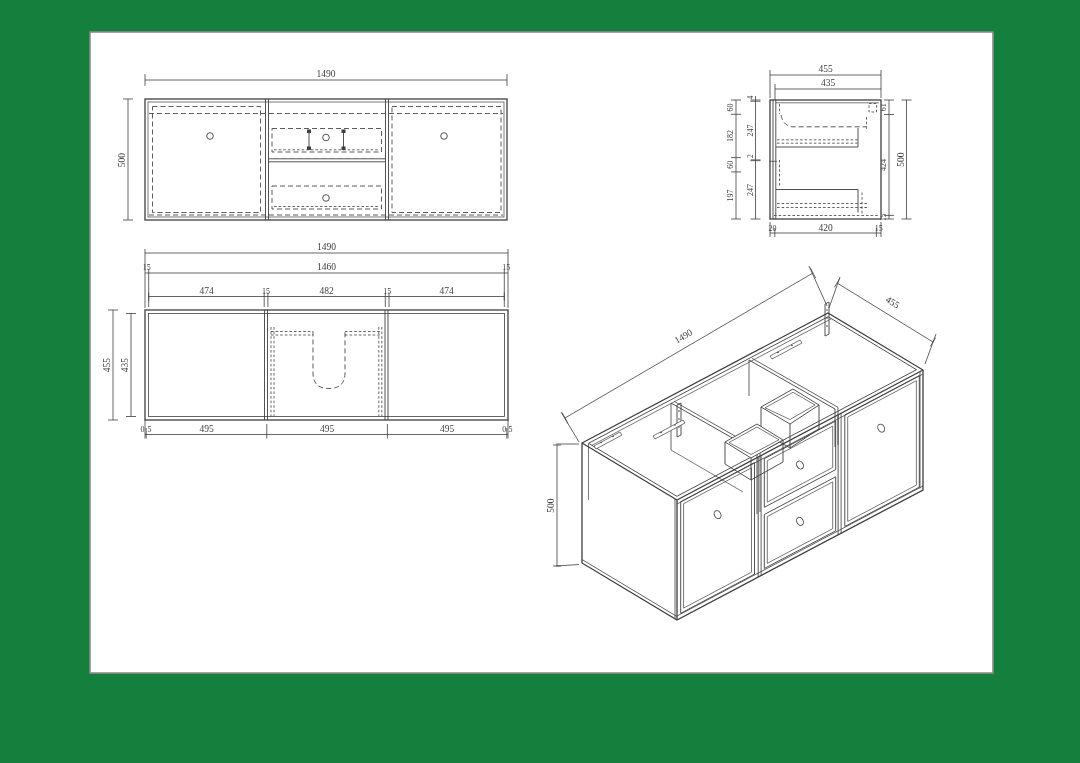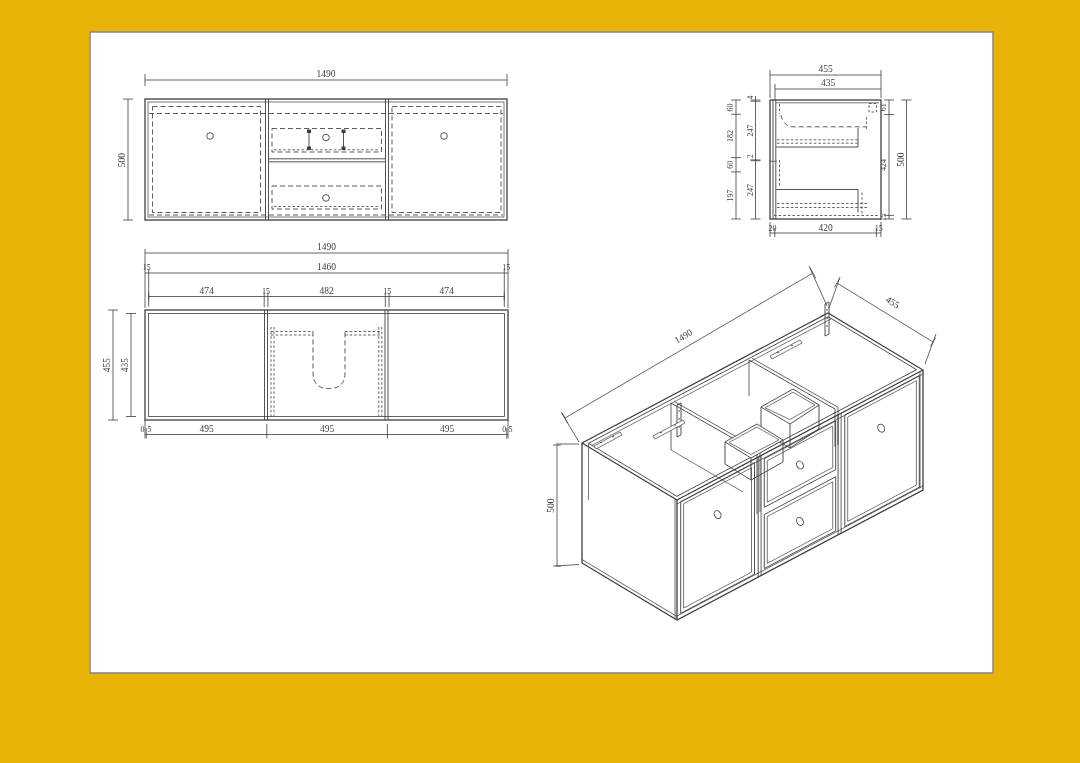--- a/index.html
+++ b/index.html
@@ -1,16 +1,16 @@
 <!DOCTYPE html>
 <html><head>
 <meta charset="utf-8">
 <style>
   html,body{margin:0;padding:0;background:#ffffff;}
-  .page{position:relative;width:1080px;height:763px;background:#eab308;overflow:hidden;}
+  .page{position:relative;width:1080px;height:763px;background:#15803d;overflow:hidden;}
   svg{display:block;}
   .ln{stroke:#3f3f3f;stroke-width:1.3;fill:none;}
   .md{stroke:#3f3f3f;stroke-width:0.9;fill:none;}
   .tn{stroke:#3f3f3f;stroke-width:0.7;fill:none;}
   .dim{stroke:#3f3f3f;stroke-width:0.8;fill:none;}
   .dash{stroke:#3f3f3f;stroke-width:0.85;fill:none;stroke-dasharray:5 3;}
   .dash2{stroke:#3f3f3f;stroke-width:0.8;fill:none;stroke-dasharray:2.6 2;}
   .wht{fill:#ffffff;}
   text{font-family:"Liberation Serif","DejaVu Serif",serif;fill:#3f3f3f;font-size:9.5px;}
   text.sm{font-size:8px;}

